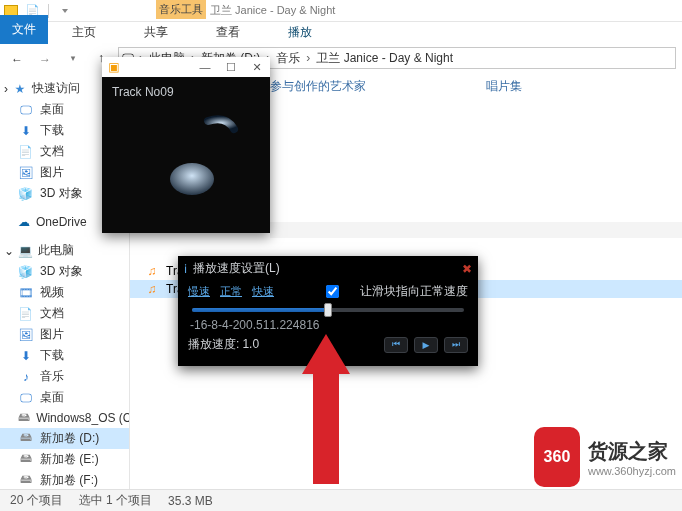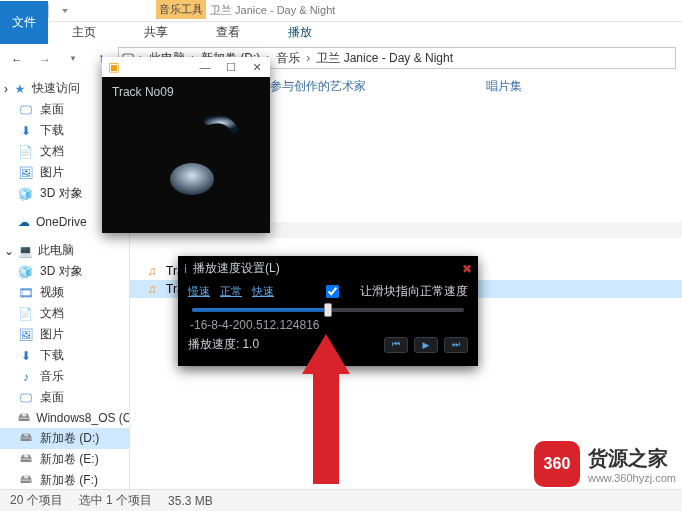--- a/index.html
+++ b/index.html
@@ -1,21 +1,21 @@
 <!DOCTYPE html>
 <html><head>
 <meta charset="utf-8">
 <style>
   * { margin: 0; padding: 0; box-sizing: border-box; font-family: "Segoe UI", "Microsoft YaHei", sans-serif; font-size: 12px; }
   body { width: 682px; height: 511px; background: #fff; position: relative; overflow: hidden; }
   .titlebar { height: 22px; background: #fff; display: flex; align-items: center; border-bottom: 1px solid #e5e5e5; }
   .tb-icon { width: 22px; display: flex; align-items: center; justify-content: center; }
   .tb-sep { width: 1px; height: 14px; background: #d0d0d0; margin: 0 4px; }
   .ribbon-tabs-row { display: flex; align-items: flex-end; height: 22px; padding-left: 0; background: #fff; }
-  .ribbon-file { background: #1979ca; color: #fff; padding: 13px 12px; }
+  .ribbon-file { background: #1979ca; color: #fff; padding: 6px 12px; }
   .ribbon-tab { padding: 3px 24px; color: #333; }
   .ribbon-ctx-label { position: absolute; top: 0; left: 156px; background: #f7c36d; color: #444; padding: 2px 3px; font-size: 11px; }
   .title-text { position: absolute; top: 3px; left: 210px; color: #777; font-size: 11px; }
   .ribbon-play-tab { color: #0c4a6e; text-align: right; }
   .addr-row { height: 28px; display: flex; align-items: center; padding: 2px 6px; gap: 6px; }
   .nav-btn { width: 22px; height: 22px; border-radius: 3px; display: flex; align-items: center; justify-content: center; color: #777; }
   .nav-btn.enabled { color: #333; }
   .addr-bar { flex: 1; height: 22px; border: 1px solid #c8c8c8; display: flex; align-items: center; background: #fff; }
   .addr-seg { padding: 0 4px; color: #333; }
   .addr-chevron { color: #666; padding: 0 2px; }
@@ -49,21 +49,21 @@
   .sd-slider-thumb { position: absolute; top: -5px; width: 8px; height: 14px; background: #e6e8ea; border: 1px solid #888; border-radius: 2px; }
   .sd-ticks { display: flex; font-size: 9px; color: #9aa0a6; padding: 4px 12px 0; }
   .sd-bottom { display: flex; align-items: center; padding: 4px 10px 0; gap: 10px; }
   .sd-speed-label { font-size: 11px; }
   .sd-play-ctrls { margin-left: auto; display: flex; gap: 6px; }
   .sd-play-btn { width: 24px; height: 16px; background: #1d1f22; border: 1px solid #3a3e44; border-radius: 3px; display: flex; align-items: center; justify-content: center; color: #5aa7e6; font-size: 9px; }
   .arrow { position: absolute; top: 334px; left: 304px; width: 44px; height: 150px; }
   .arrow-head { width: 0; height: 0; border-left: 24px solid transparent; border-right: 24px solid transparent; border-bottom: 40px solid #d8232a; margin-left: -2px; }
   .arrow-shaft { width: 26px; height: 110px; background: #d8232a; margin-left: 9px; }
   .watermark { position: absolute; right: 6px; bottom: 24px; display: flex; align-items: center; gap: 8px; }
-  .wm-badge { width: 46px; height: 46px; border-radius: 10px; background: #d8232a; color: #fff; display: flex; align-items: center; justify-content: center; font-weight: 700; font-size: 16px; }
+  .wm-badge { width: 46px; height: 60px; border-radius: 10px; background: #d8232a; color: #fff; display: flex; align-items: center; justify-content: center; font-weight: 700; font-size: 16px; }
   .wm-text { display: flex; flex-direction: column; align-items: flex-start; }
   .wm-main { font-size: 20px; color: #333; font-weight: 600; }
   .wm-sub { font-size: 11px; color: #888; }
   .statusbar { position: absolute; bottom: 0; left: 0; right: 0; height: 22px; background: #f4f4f4; border-top: 1px solid #e0e0e0; display: flex; align-items: center; padding: 0 10px; gap: 16px; color: #555; font-size: 11px; }
   .file-list-area { position: absolute; top: 190px; left: 0; right: 0; }
   .hl-band { position: absolute; top: 150px; left: 140px; right: 0; height: 16px; background: #f4f4f4; }
   .qat-down{display:inline-block;border-left:3px solid transparent;border-right:3px solid transparent;border-top:4px solid #888;margin-left:2px;vertical-align:middle}
 </style>
 </head>
 <body>
@@ -265,21 +265,21 @@
     </div>
   </div>
   <div class="sd-ticks">
     <span>-16</span>
       <span>-8</span>
       <span>-4</span>
       <span>-2</span>
       <span>0</span>
       <span>0.5</span>
       <span>1</span>
-      <span>2.1</span>
+      <span>1.2</span>
       <span>2</span>
       <span>4</span>
       <span>8</span>
       <span>16</span>
   </div>
   <div class="sd-bottom">
     <span class="sd-speed-label"><span>播放速度:</span> <span>1.0</span></span>
     <div class="sd-play-ctrls">
       <div class="sd-play-btn">⏮</div>
       <div class="sd-play-btn">▶</div>

